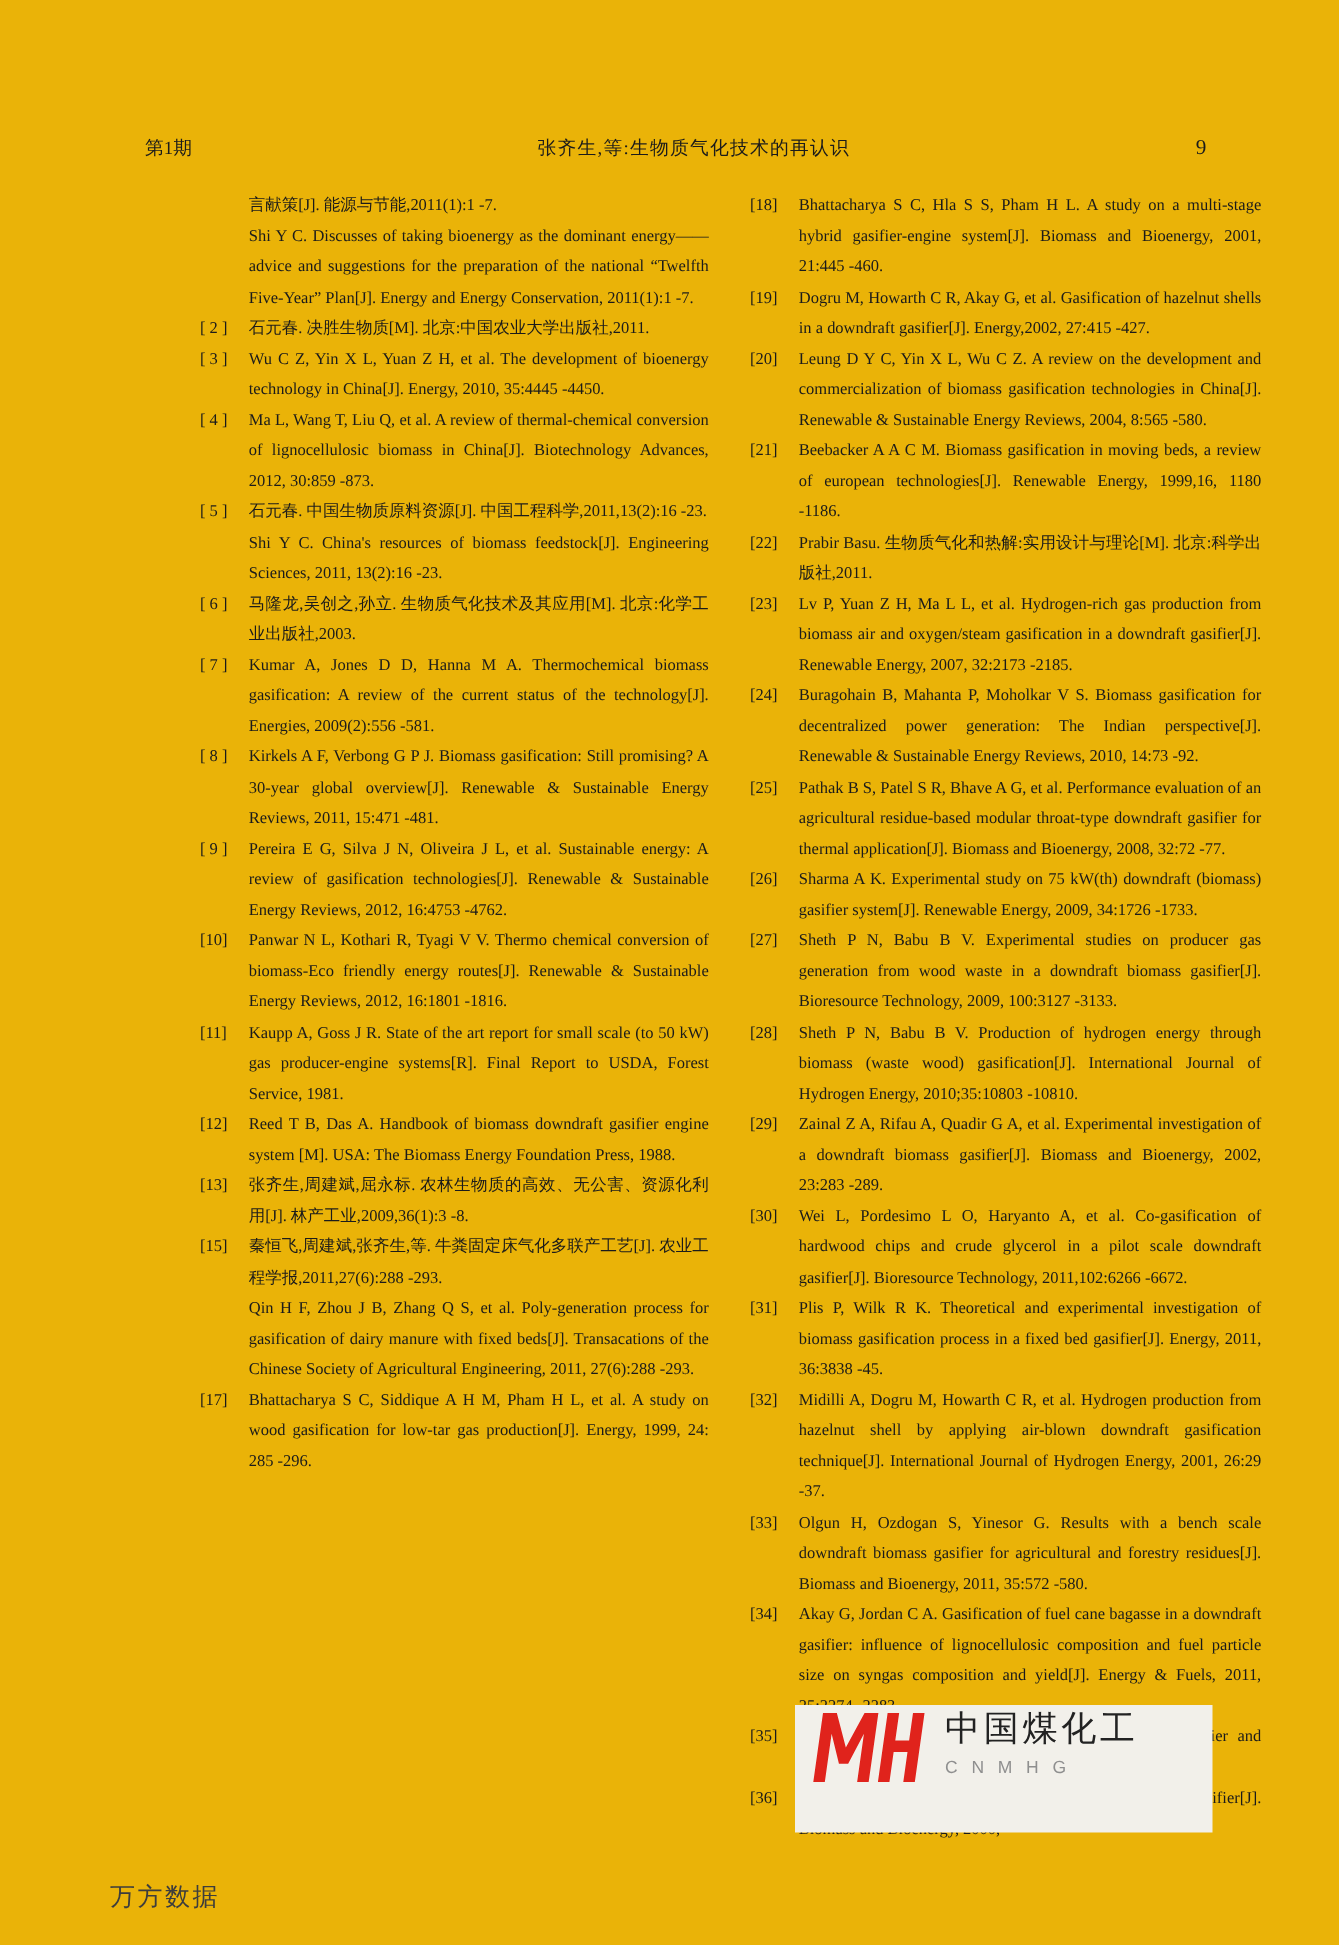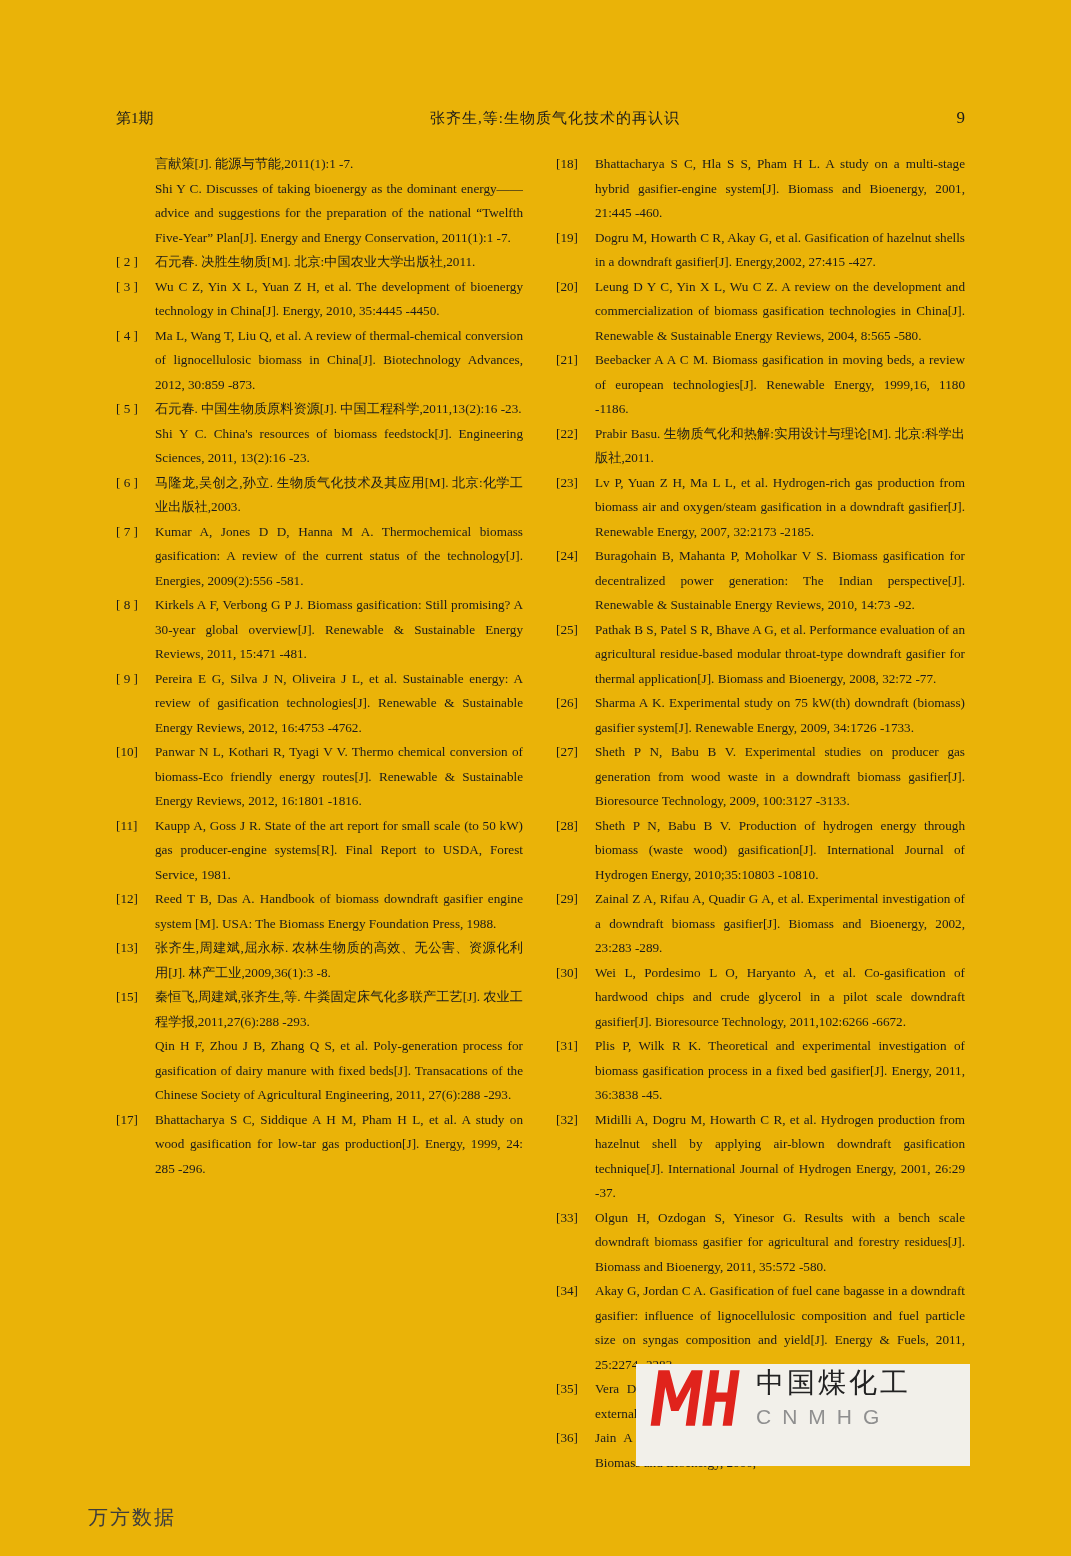--- a/index.html
+++ b/index.html
@@ -14,21 +14,21 @@
   }
   .header {
     position:absolute; top:108px; left:116px; right:106px;
     display:flex; align-items:baseline;
     font-size:15px;
   }
   .header .h-issue { white-space:nowrap; }
   .header .h-title { flex:1; text-align:center; letter-spacing:1px; }
   .header .h-page { white-space:nowrap; font-size:17px; }
 
-  .col { position:absolute; top:152px; }
+  .col { position:absolute; top:152px;margin-left:44px; }
   .col-left  { left:116px; width:407px; }
   .col-right { left:556px; width:409px; }
 
   .ref {
     position:relative;
     padding-left:39px;
     font-size:13.2px;
     line-height:24.5px;
     text-align:justify;
   }
@@ -42,21 +42,21 @@
     padding-left:10px; box-sizing:border-box;
   }
   .wm-logo { flex:0 0 auto; }
   .wm-text { display:flex; flex-direction:column; }
   .wm-cn {
     font-family:"Liberation Sans","DejaVu Sans",sans-serif;
     font-size:28px; color:#222; letter-spacing:3px; font-weight:500;
   }
   .wm-en {
     font-family:"Liberation Sans","DejaVu Sans",sans-serif;
-    font-size:21px; color:#8f8f8f; letter-spacing:11px; margin-top:3px;
+    font-size:14px; color:#8f8f8f; letter-spacing:11px; margin-top:3px;
   }
 
   .footer {
     position:absolute; left:88px; top:1504px;
     font-family:"Liberation Sans","DejaVu Sans",sans-serif;
     font-size:20px; color:#3d3d3d; letter-spacing:2px;
   }
 </style>
 </head>
 <body>

